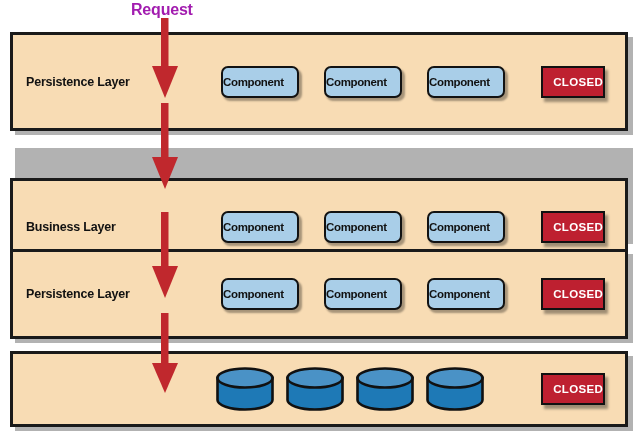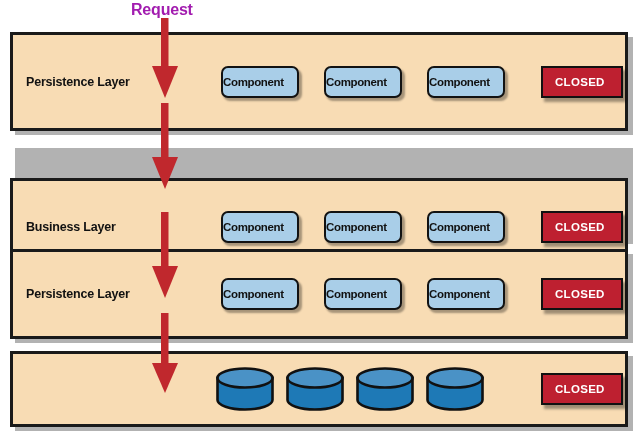--- a/index.html
+++ b/index.html
@@ -73,29 +73,29 @@
     color: #111111;
     letter-spacing: -0.35px;
     white-space: nowrap;
   }
 
   
   .closed {
     position: absolute;
     top: 50%;
     transform: translateY(-50%);
-    width: 82px;
+    width: 64px;
     height: 32px;
     box-sizing: border-box;
     background: #BE2030;
     border: 2.6px solid #111111;
     box-shadow: 3px 3.5px 2.5px rgba(0,0,0,0.36);
     display: flex;
     align-items: center;
-    justify-content: flex-start;
+    justify-content: flex-end;
     padding-left: 12px;
   }
   .closed span {
     font-size: 11.5px;
     font-weight: 700;
     color: #ffffff;
     letter-spacing: 0.3px;
     white-space: nowrap;
   }
 

